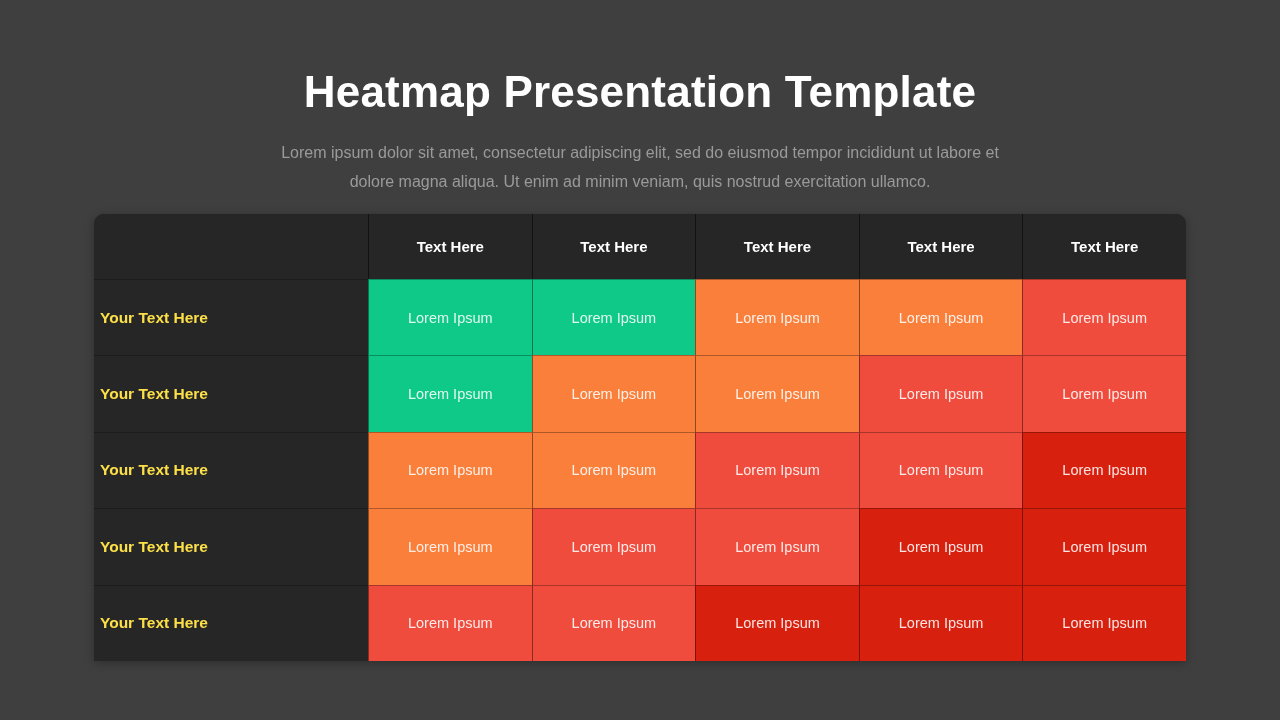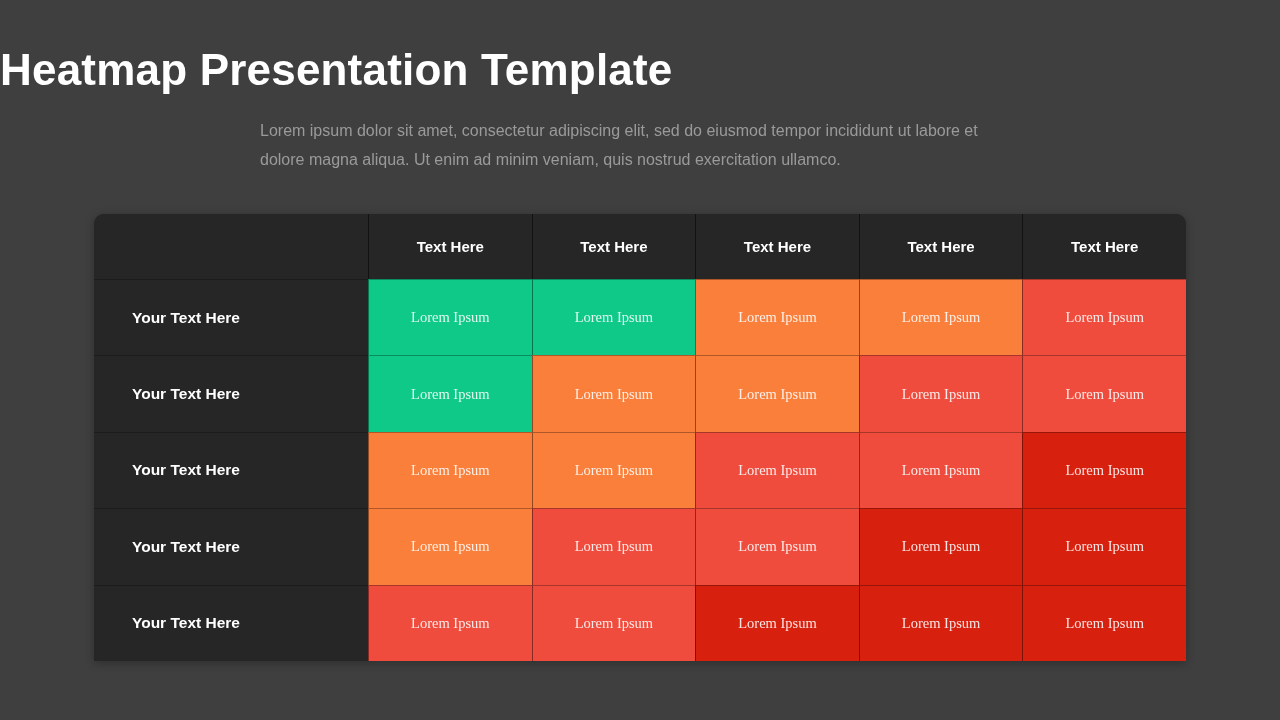--- a/index.html
+++ b/index.html
@@ -9,21 +9,21 @@
     font-family:"Liberation Sans", sans-serif;
     overflow:hidden;
   }
   .slide {
     position:relative;
     width:1280px; height:720px;
     background:#3f3f3f;
   }
 
   
-  .heading { padding-top:46px; text-align:left; }
+  .heading { padding-top:68px; text-align:center; }
   .title {
     font-size:44px;
     font-weight:bold;
     color:#ffffff;
     letter-spacing:0.2px;
     line-height:1.08;
   }
   .subtitle {
     margin:22px auto 0;
     width:760px;
@@ -61,38 +61,37 @@
     font-size:15px;
     font-weight:bold;
     border-left:1px solid #121212;
   }
 
   
   .row-head {
     background:#262626;
     display:flex;
     align-items:center;
-    padding-left:38px;
-    color:#ffffff;
+    padding-left:6px;
+    color:#fde047;
     font-size:15.5px;
     font-weight:bold;
     border-top:1px solid #1c1c1c;
   }
 
   
   .cell {
     display:flex;
     align-items:center;
     justify-content:center;
     font-size:14.5px;
     color:rgba(255,255,255,0.88);
     border-left:1px solid rgba(0,0,0,0.42);
     border-top:1px solid rgba(0,0,0,0.30);
     font-weight:400;
-    font-family:Liberation Serif, serif;
   }
 </style>
 </head>
 <body>
 
 <div class="slide">
 
   <div class="heading">
     <div class="title">Heatmap Presentation Template</div>
     <div class="subtitle">Lorem ipsum dolor sit amet, consectetur adipiscing elit, sed do eiusmod tempor incididunt ut labore et dolore magna aliqua. Ut enim ad minim veniam, quis nostrud exercitation ullamco.</div>

